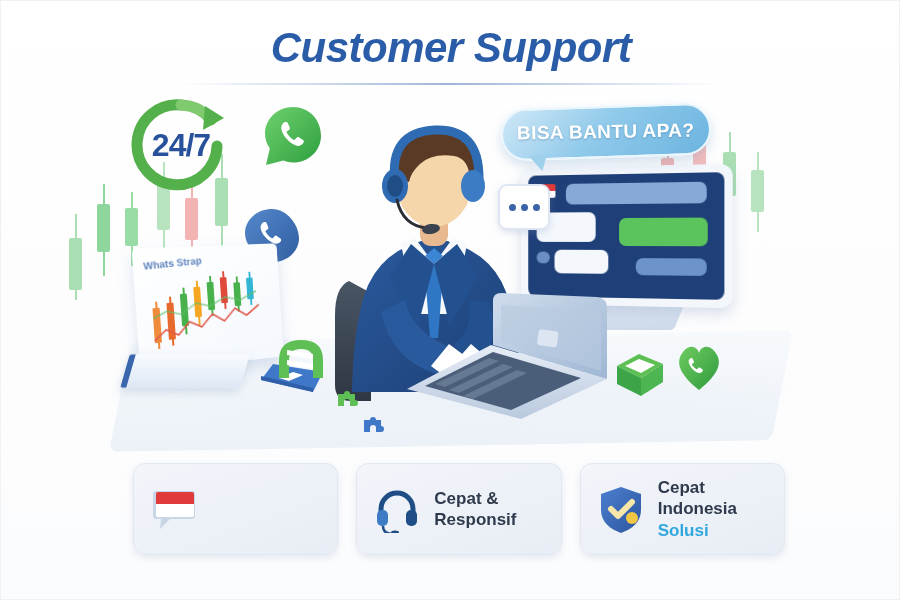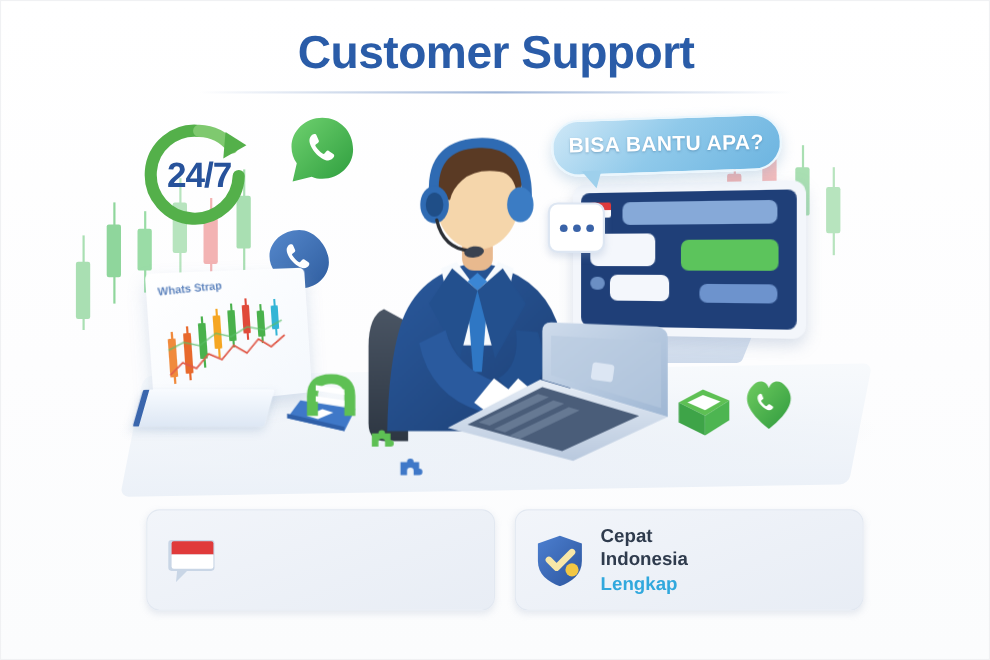--- a/index.html
+++ b/index.html
@@ -15,20 +15,21 @@
     background:linear-gradient(180deg,#ffffff 0%,#fdfdfe 55%,#fbfcfd 100%);
     border:1px solid #f0f1f3;
   }
 
   
   #title-block { position:absolute; top:24px; left:0; width:900px; text-align:center; }
   #page-title {
     font-size:42px; font-weight:bold; color:#2a5ca8;
     letter-spacing:-0.5px; line-height:1.1;
     text-shadow:0 1px 0 rgba(255,255,255,.9);
+    font-style:italic;
   }
   #title-divider {
     margin:12px auto 0; width:540px; height:2px;
     background:linear-gradient(90deg,rgba(42,92,168,0) 0%,rgba(42,92,168,.45) 50%,rgba(42,92,168,0) 100%);
   }
 
   
   #scene { position:absolute; left:60px; top:95px; width:780px; height:350px; }
 
   .bg-candle { position:absolute; }
@@ -91,21 +92,21 @@
     text-shadow:0 1px 2px rgba(60,110,150,.45);
     transform:rotate(1deg);
   }
   #speech-tail {
     position:absolute; left:25px; bottom:-13px; width:0; height:0;
     border-left:13px solid transparent; border-right:5px solid transparent;
     border-top:16px solid #9ed0ec;
   }
 
   
-  #badge-247 { position:absolute; left:70px; top:14px; width:100px; height:98px; }
+  #badge-247 { position:absolute; left:70px; top:0; width:100px; height:98px; }
   #badge-247-text {
     position:absolute; inset:0; display:flex; align-items:center; justify-content:center;
     font-size:32px; font-weight:bold; color:#27529b; letter-spacing:-1px;
   }
 
   
   #wa-icon { position:absolute; left:200px; top:8px; width:64px; height:64px; }
   #phone-bubble { position:absolute; left:180px; top:110px; width:62px; height:62px; }
 
   
@@ -436,36 +437,51 @@
     <div class="feature-card">
       <div class="feature-icon">
         <svg width="48" height="48" viewBox="0 0 48 48">
           <path d="M6 6 h36 a3 3 0 0 1 3 3 v22 a3 3 0 0 1 -3 3 h-22 l-10 10 l1 -10 h-5 a3 3 0 0 1 -3 -3 v-22 a3 3 0 0 1 3 -3z" fill="#c9d6e6"></path>
           <path d="M8 7 h34 a2 2 0 0 1 2 2 v10 h-38 v-10 a2 2 0 0 1 2 -2z" fill="#e03a3a"></path>
           <path d="M6 19 h38 v11 a2 2 0 0 1 -2 2 h-34 a2 2 0 0 1 -2 -2z" fill="#ffffff"></path>
         </svg>
       </div>
     </div>
 
+    <div class="feature-card">
+      <div class="feature-icon">
+        <svg width="48" height="48" viewBox="0 0 48 48">
+          <path d="M8 30 v-6 a16 16 0 0 1 32 0 v6" fill="none" stroke="#1f4e87" stroke-width="5" stroke-linecap="round"></path>
+          <rect x="4" y="25" width="11" height="16" rx="5" fill="#3d7cc4"></rect>
+          <rect x="33" y="25" width="11" height="16" rx="5" fill="#1f4e87"></rect>
+          <path d="M10 41 q0 8 10 8" fill="none" stroke="#1f4e87" stroke-width="2.4"></path>
+          <ellipse cx="22" cy="48" rx="4" ry="2.4" fill="#1f4e87"></ellipse>
+        </svg>
+      </div>
+      <div class="feature-label">
+        <div>Cepat &amp;</div>
+        <div>Responsif</div>
+      </div>
+    </div>
 
     <div class="feature-card">
       <div class="feature-icon">
         <svg width="48" height="48" viewBox="0 0 48 48">
           <defs>
               <linearGradient id="shg" x1="0" y1="0" x2="1" y2="1">
             <stop offset="0" stop-color="#4c7fd0"></stop>
                 <stop offset="1" stop-color="#2d569e"></stop>
           </linearGradient>
             </defs>
           <path d="M24 2 L44 9 v16 c0 12 -9 19 -20 23 C13 44 4 37 4 25 V9z" fill="url(#shg)"></path>
           <path d="M14 24 l7 7 l14 -14" fill="none" stroke="#f7e7a8" stroke-width="6" stroke-linecap="round" stroke-linejoin="round"></path>
           <circle cx="35" cy="33" r="6" fill="#f2c744"></circle>
         </svg>
       </div>
       <div class="feature-label">
         <div>Cepat</div>
         <div>Indonesia</div>
-        <div class="accent">Lengkap</div>
+        <div class="accent">Solusi</div>
       </div>
     </div>
 
   </div>
 </div>
 
 </body></html>

